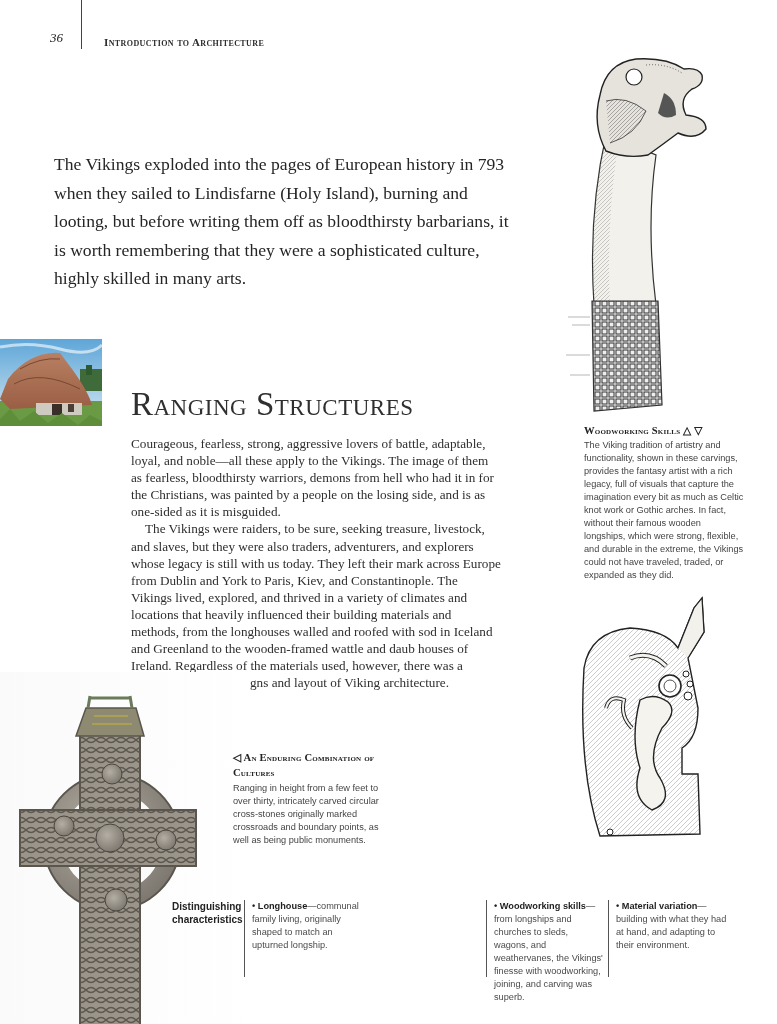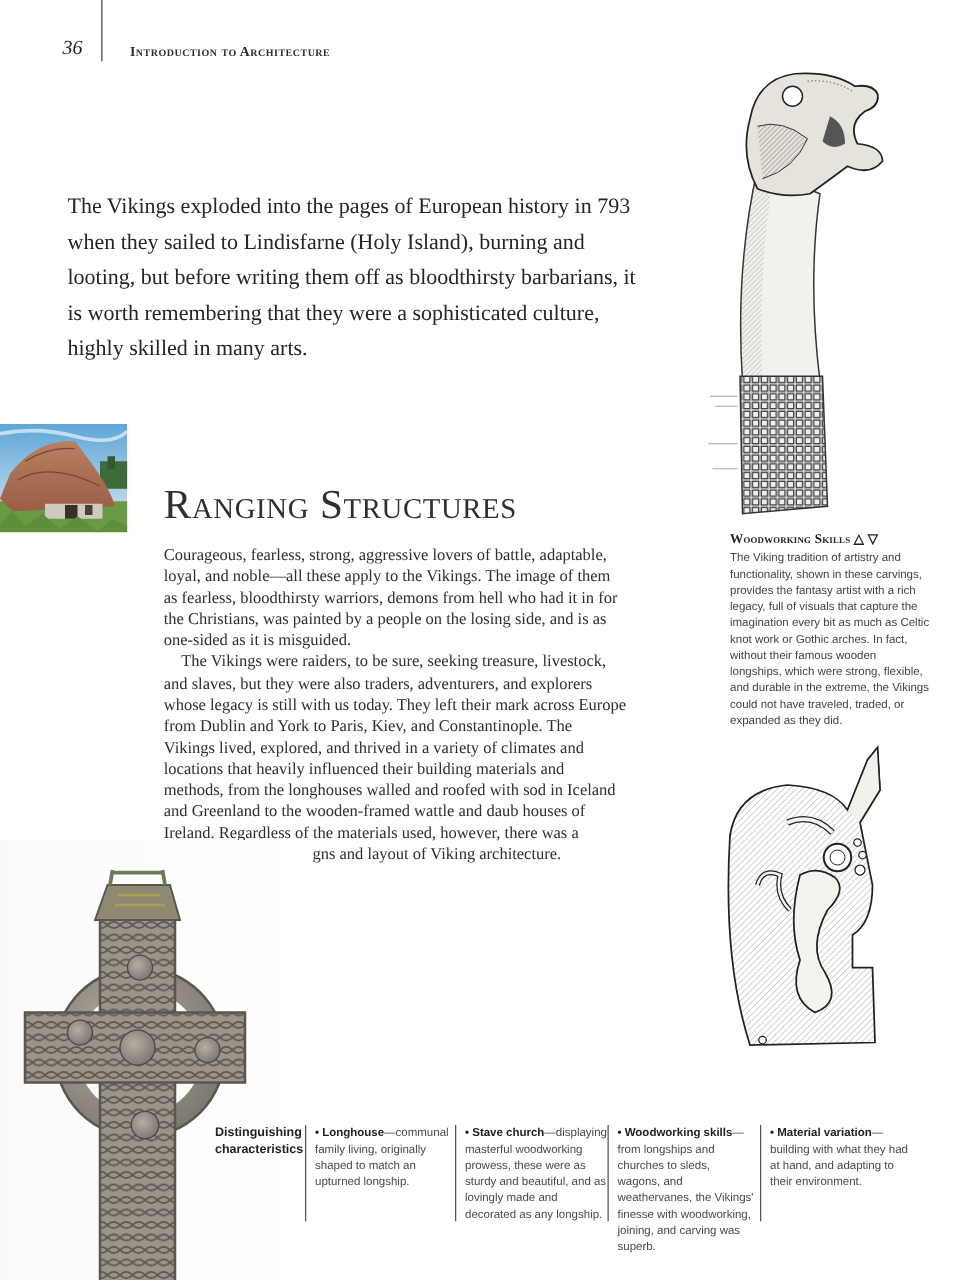--- a/index.html
+++ b/index.html
@@ -6,21 +6,21 @@
   body {
     width: 777px; height: 1024px; position: relative; overflow: hidden;
     background: #ffffff;
     font-family: "Liberation Serif", "DejaVu Serif", serif;
     color: #2a2a2a;
   }
   .page { position: absolute; inset: 0; }
 
   
   .hdr-rule { position: absolute; left: 81px; top: 0; width: 1px; height: 49px; background: #444; }
-  .folio { position: absolute; left: 50px; top: 30px; font-size: 16px; font-style: italic; color: #222; }
+  .folio { position: absolute; left: 50px; top: 30px; font-size: 13px; font-style: italic; color: #222; }
   .running-head {
     position: absolute; left: 104px; top: 36px; font-size: 11px; letter-spacing: 0.4px;
     font-variant: small-caps; color: #2d2d2d; font-weight: bold;
   }
 
   
   .intro {
     position: absolute; left: 54px; top: 150px; width: 460px;
     font-size: 17.6px; line-height: 28.6px; color: #252525;
   }
@@ -199,29 +199,30 @@
       <circle cx="150" cy="150" r="10" fill="url(#stone)" stroke="#4a4640"></circle>
       <circle cx="96" cy="84" r="10" fill="url(#stone)" stroke="#4a4640"></circle>
       <circle cx="100" cy="210" r="11" fill="url(#stone)" stroke="#4a4640"></circle>
 
       <path d="M60 46 L70 18 L120 18 L128 46 Z" fill="#8e8a72" stroke="#5a554d" stroke-width="1.5"></path>
       <path d="M72 18 L74 6 M116 18 L114 6 M74 8 H114" stroke="#6b7a5a" stroke-width="3" fill="none"></path>
       <path d="M78 26 H112 M76 34 H116" stroke="#b7a84a" stroke-width="2" opacity="0.7"></path>
     </svg>
   </div>
 
+  <div class="enduring-cap">
+    <div class="cap-head">◁ An Enduring Combination of Cultures</div>
+    <div class="cap-body" style="margin-top:2px;">Ranging in height from a few feet to over thirty, intricately carved circular cross-stones originally marked crossroads and boundary points, as well as being public monuments.</div>
+  </div>
 
   <div class="dist-label">Distinguishing characteristics</div>
 
   <div class="dist-col" style="left:244px; width:108px;">
     <span class="term">Longhouse</span><span>—communal family living, originally shaped to match an upturned longship.</span>
   </div>
-  <div class="dist-col" style="left:364px; width:116px;">
-    <span class="term">Stave church</span><span>—displaying masterful woodworking prowess, these were as sturdy and beautiful, and as lovingly made and decorated as any longship.</span>
-  </div>
   <div class="dist-col" style="left:608px; width:116px;">
     <span class="term">Material variation</span><span>—building with what they had at hand, and adapting to their environment.</span>
   </div>
   <div class="dist-col" style="left:486px; width:110px;">
     <span class="term">Woodworking skills</span><span>—from longships and churches to sleds, wagons, and weathervanes, the Vikings' finesse with woodworking, joining, and carving was superb.</span>
   </div>
 
 </div>
 
 </body></html>

